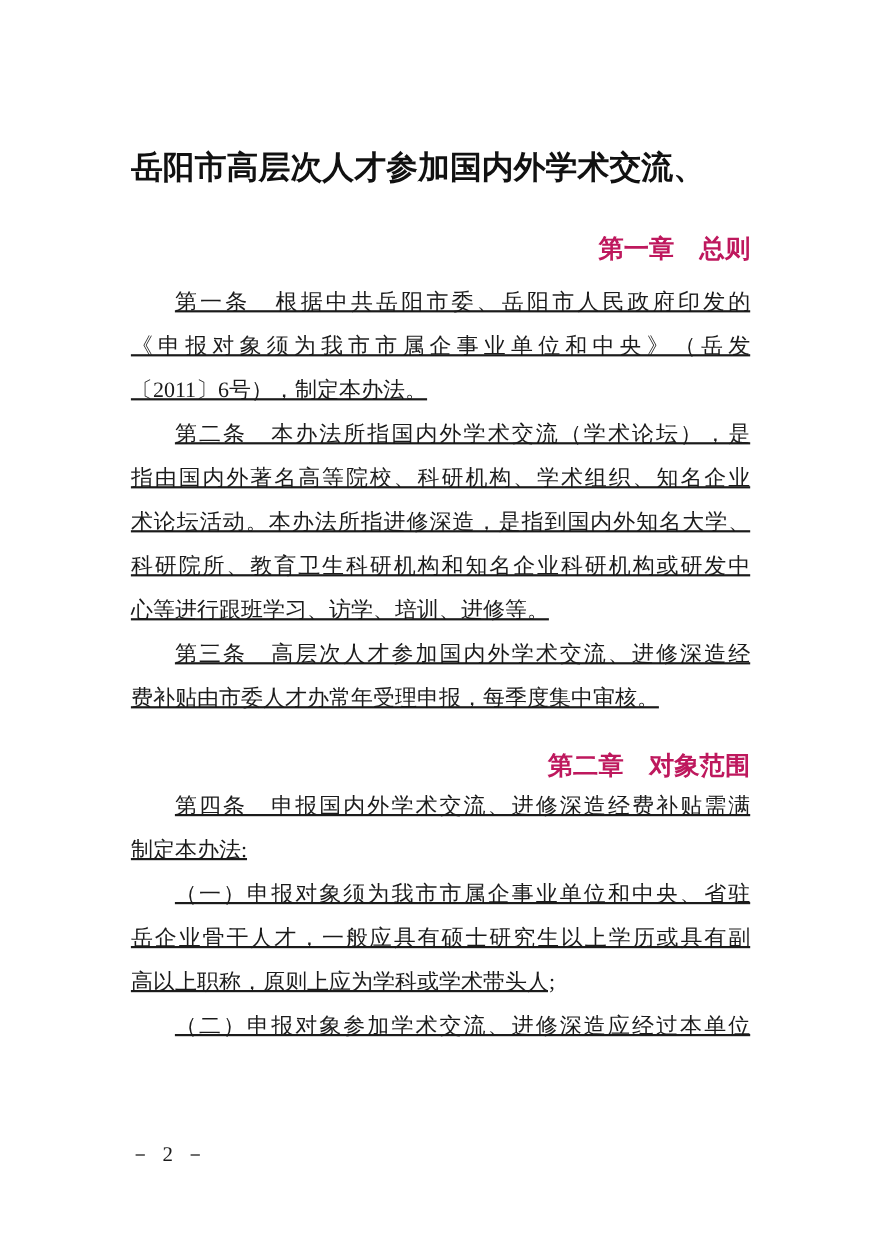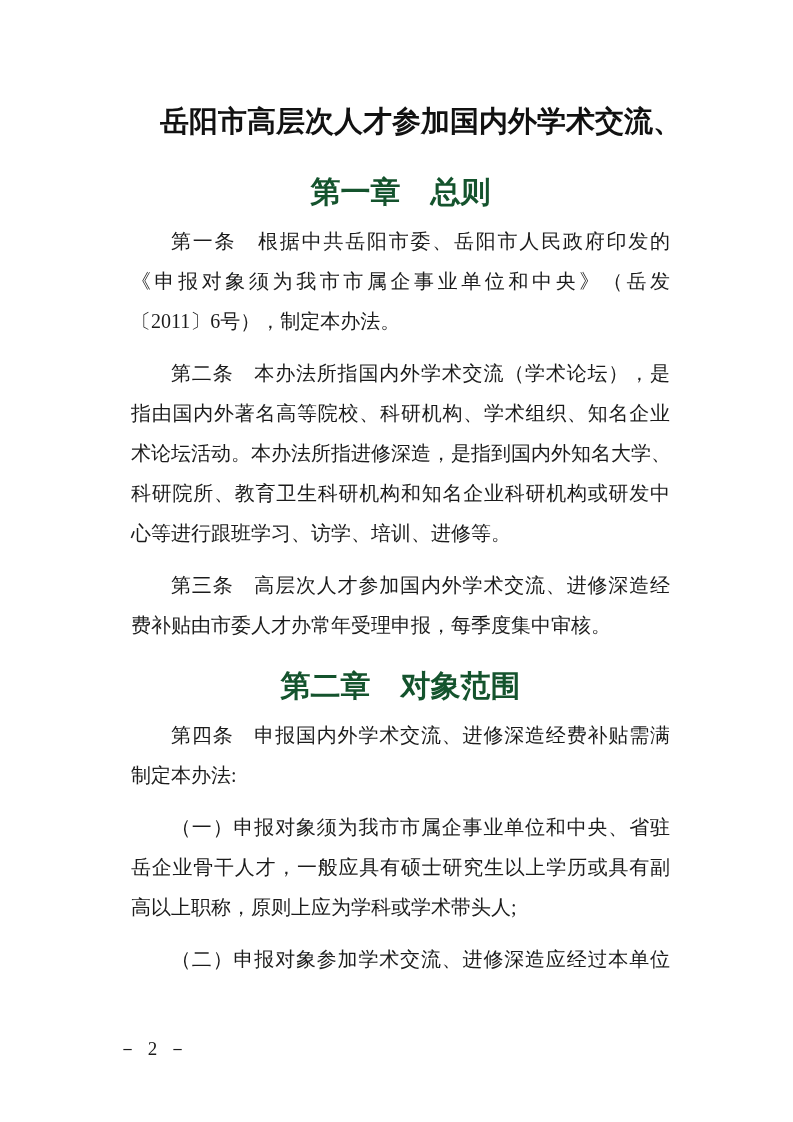--- a/index.html
+++ b/index.html
@@ -12,43 +12,45 @@
     width: 793px;
     height: 1122px;
     background: #ffffff;
     color: #1b1b1b;
     box-sizing: border-box;
     padding: 97px 111px 0 119px;
     font-family: "Liberation Serif", "DejaVu Serif", serif;
     overflow: hidden;
   }
   .doc-title {
-    font-family: Liberation Serif, serif;
+    font-family: Liberation Mono, monospace;
     font-weight: 700;
     font-size: 29px;
     line-height: 48px;
-    text-align: right;
+    text-align: left;
     letter-spacing: 0px;
     color: #111111;
+    margin-top: 34px;
   }
   .chapter {
     font-family: "Liberation Sans", "DejaVu Sans", sans-serif;
     font-weight: 700;
-    font-size: 30px;
+    font-size: 23px;
     line-height: 34px;
-    text-align: center;
-    color: #14532d;
+    text-align: right;
+    color: #be185d;
     margin: 30px 0 12px 0;
   }
   .chapter.second {
     margin-top: 24px;
     margin-bottom: 0;
   }
   .para {
-    margin: 12px;
+    margin: 0;
+    text-decoration: underline;
   }
   .line {
     font-size: 20px;
     line-height: 40px;
     text-align: justify;
     text-align-last: justify;
     white-space: nowrap;
     color: #1b1b1b;
   }
   .line.first {

